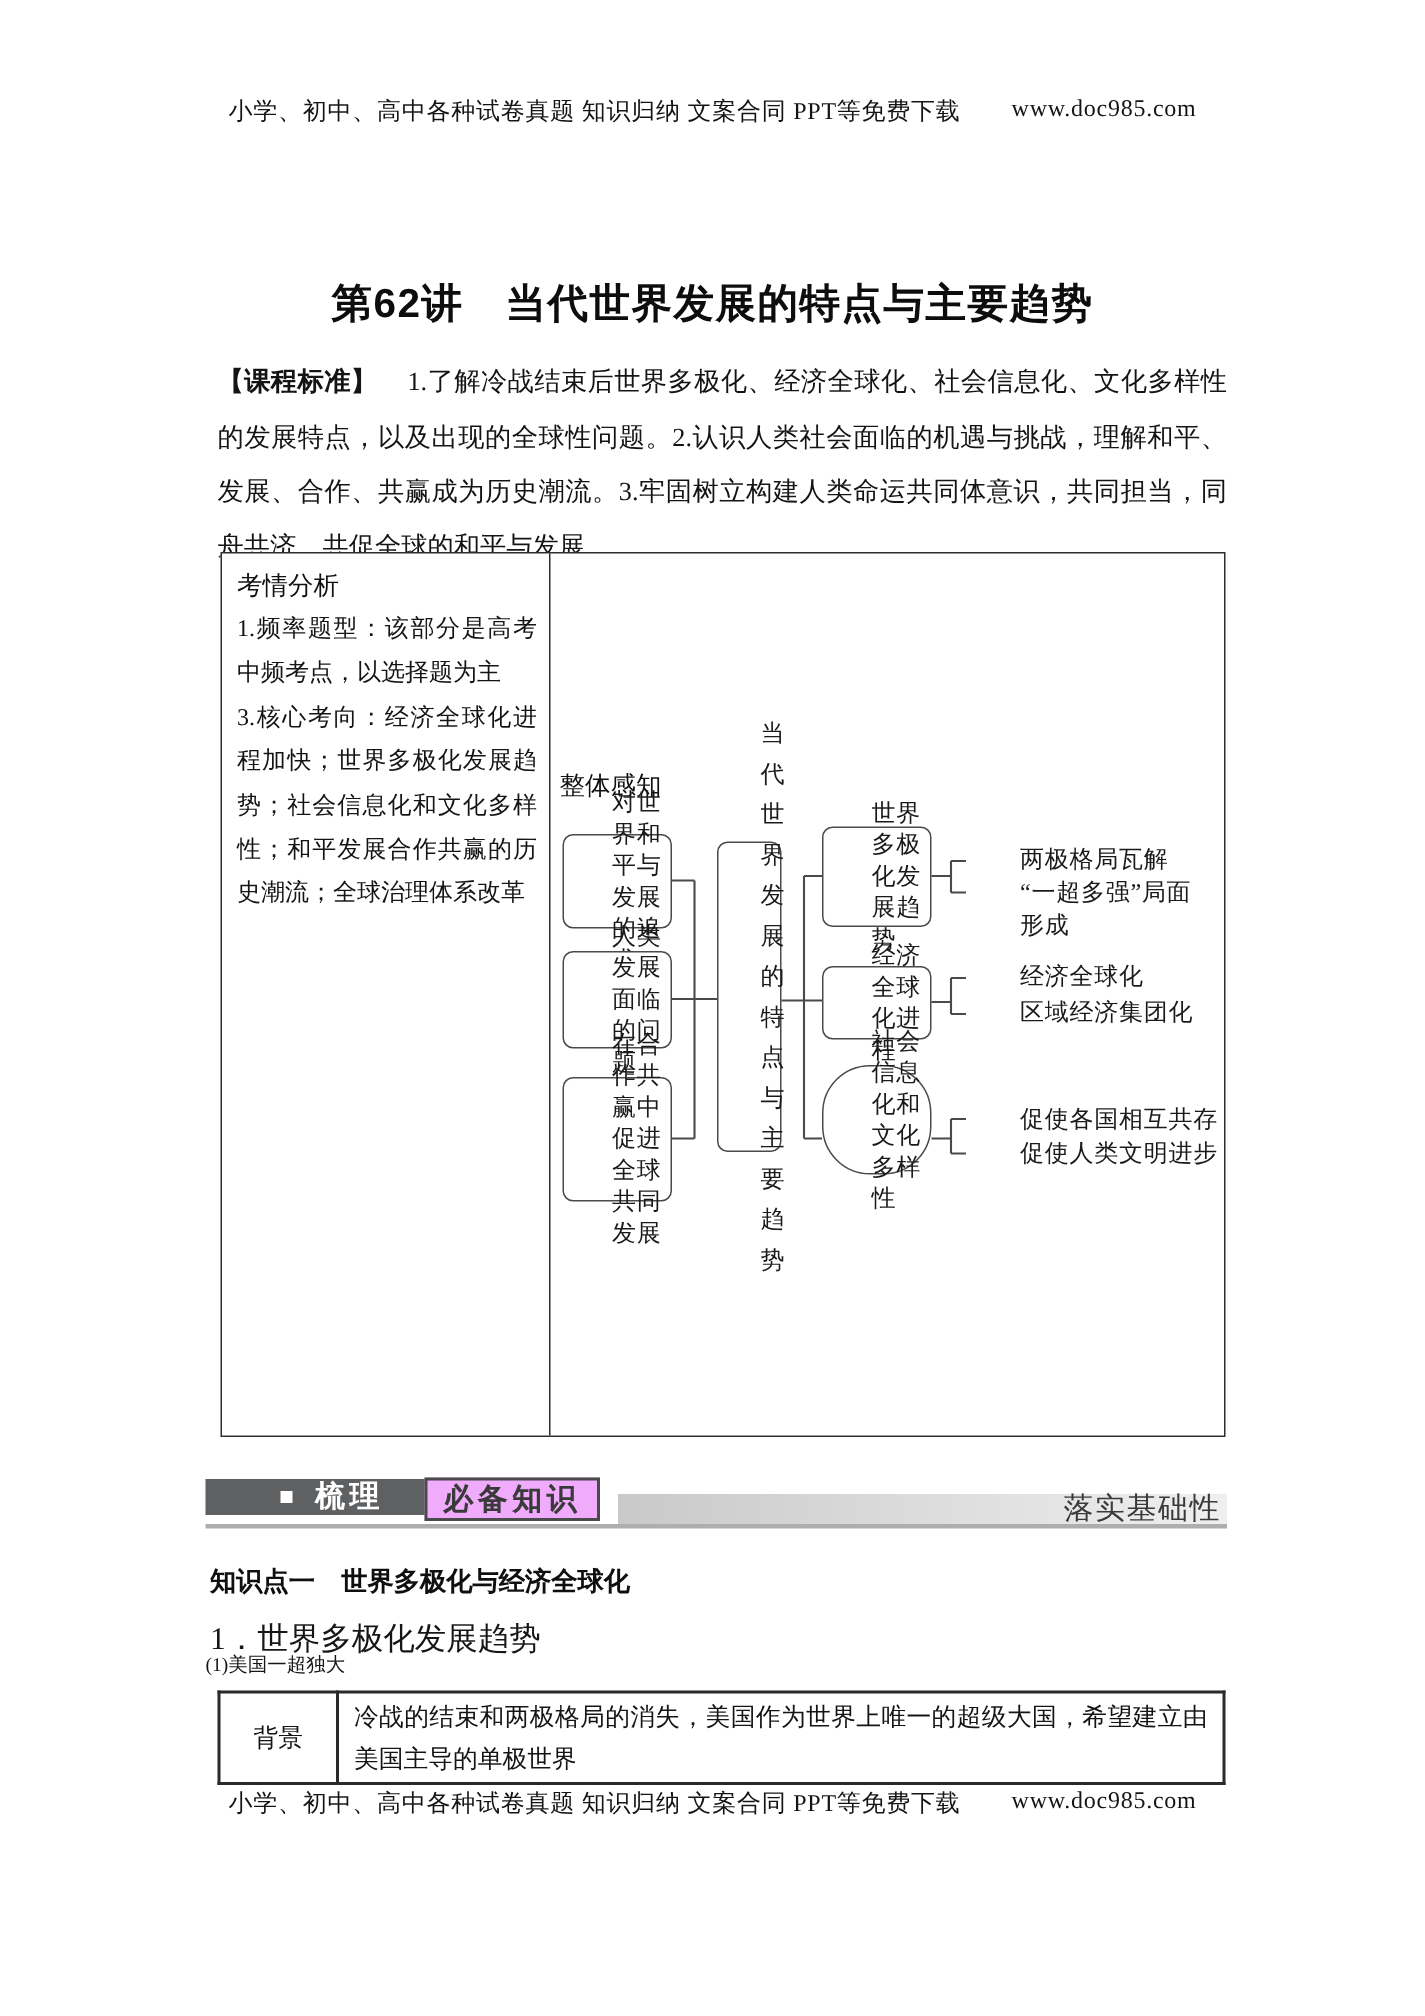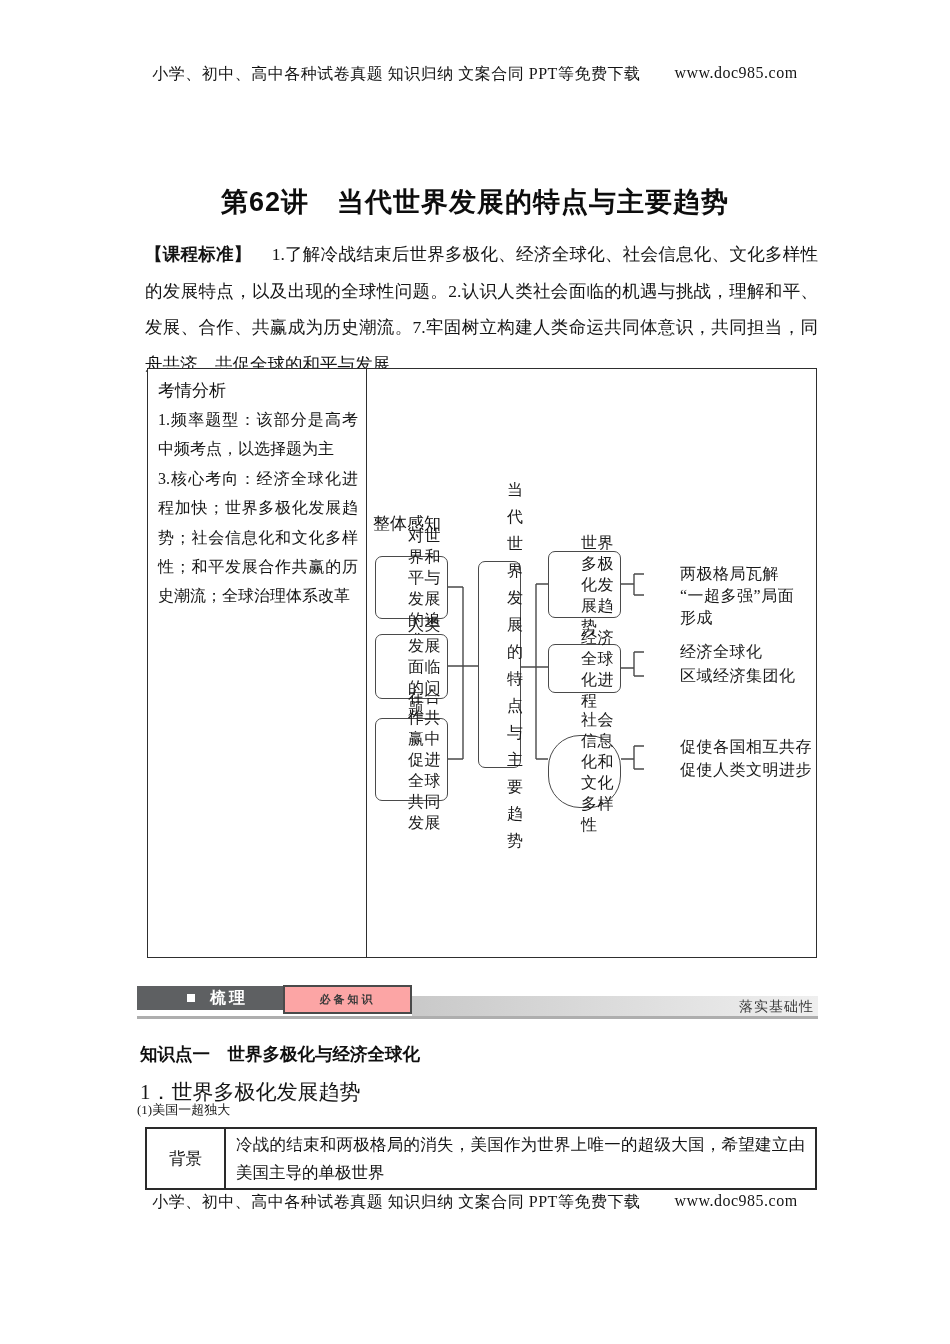--- a/index.html
+++ b/index.html
@@ -34,28 +34,28 @@
   .connectors{position:absolute;left:0;top:0;}
   .node{position:absolute;box-sizing:border-box;border:1.4px solid #4a4a4a;border-radius:7px;
     background:#fff;font-size:16px;line-height:21px;letter-spacing:.5px;color:#1a1a1a;
     display:flex;align-items:center;justify-content:center;text-align:left;}
   .node-center{line-height:27px;letter-spacing:1px;text-align:center;}
   .leaf{position:absolute;font-size:16px;color:#1a1a1a;letter-spacing:.5px;}
   
   .dark-tab{position:absolute;left:137px;top:986px;width:150px;height:24px;background:#5e6062;
     display:flex;align-items:center;gap:15px;padding-left:50px;box-sizing:border-box;}
   .sq{width:8px;height:8px;background:#ffffff;flex:0 0 auto;font-size:0;}
-  .dark-tab-label{color:#ffffff;font-weight:bold;font-size:16px;letter-spacing:3px;line-height:1;text-align:center;}
-  .box-tab{position:absolute;left:283px;top:985px;width:129px;height:29px;background:#fca5a5;
+  .dark-tab-label{color:#ffffff;font-weight:bold;font-size:20px;letter-spacing:3px;line-height:1;text-align:center;}
+  .box-tab{position:absolute;left:283px;top:985px;width:117px;height:29px;background:#f0abfc;
     border:2.5px solid #4a4a4a;box-sizing:border-box;display:flex;align-items:center;justify-content:center;
-    font-weight:bold;font-size:11px;letter-spacing:3px;color:#3a3a3a;z-index:2;}
+    font-weight:bold;font-size:20px;letter-spacing:3px;color:#3a3a3a;z-index:2;}
   .light-bar{position:absolute;left:412px;top:996px;width:406px;height:20px;
     background:linear-gradient(to right,#c9c9c9,#efefef);display:flex;align-items:center;
     justify-content:flex-end;padding-right:4px;box-sizing:border-box;}
-  .light-bar-label{font-size:14px;color:#3a3a3a;line-height:1;letter-spacing:1px;}
+  .light-bar-label{font-size:20px;color:#3a3a3a;line-height:1;letter-spacing:1px;}
   .bar-rule{position:absolute;left:137px;top:1016px;width:681px;height:3px;background:#aeaeae;}
   
   .point-title{position:absolute;left:140px;top:1042px;font-weight:bold;font-size:17.5px;color:#0f0f0f;}
   .sub1{position:absolute;left:140px;top:1078px;font-size:21px;}
   .sub2{position:absolute;left:137px;top:1101px;font-size:13px;}
   .k-table{position:absolute;left:145px;top:1127px;width:672px;border-collapse:collapse;}
   .k-table td{border:2px solid #2a2a2a;font-size:16.5px;color:#141414;}
   .k-table .head-cell{width:75px;text-align:center;vertical-align:middle;}
   .k-table .body-cell{padding:2px 10px;line-height:27.5px;text-align:justify;height:55px;vertical-align:middle;}
 </style>
@@ -64,21 +64,21 @@
 
 <div class="page">
 
   <div class="docline" style="top:64px;">
     <span class="links">小学、初中、高中各种试卷真题 知识归纳 文案合同 PPT等免费下载</span>
     <span class="url">www.doc985.com</span>
   </div>
 
   <h1 class="title sans">第62讲　当代世界发展的特点与主要趋势</h1>
 
-  <p class="standards"><span class="std-label">【课程标准】</span><span>1.了解冷战结束后世界多极化、经济全球化、社会信息化、文化多样性的发展特点，以及出现的全球性问题。2.认识人类社会面临的机遇与挑战，理解和平、发展、合作、共赢成为历史潮流。7.牢固树立构建人类命运共同体意识，共同担当，同舟共济，共促全球的和平与发展。</span></p>
+  <p class="standards"><span class="std-label">【课程标准】</span><span>1.了解冷战结束后世界多极化、经济全球化、社会信息化、文化多样性的发展特点，以及出现的全球性问题。2.认识人类社会面临的机遇与挑战，理解和平、发展、合作、共赢成为历史潮流。3.牢固树立构建人类命运共同体意识，共同担当，同舟共济，共促全球的和平与发展。</span></p>
 
   <div class="info-box">
     <div class="left-col">
       <div class="col-title">考情分析</div>
       <p class="analysis-p">1.频率题型：该部分是高考中频考点，以选择题为主</p>
       <p class="analysis-p">3.核心考向：经济全球化进程加快；世界多极化发展趋势；社会信息化和文化多样性；和平发展合作共赢的历史潮流；全球治理体系改革</p>
     </div>
     <div class="right-col">
       <div class="col-title overview-title">整体感知</div>
 
@@ -107,21 +107,21 @@
 的特
 点与
 主要
 趋势</div>
 
       <div class="node pre" style="left:181px;top:182px;width:73px;height:67px;">世界多极
 化发展趋
 势</div>
       <div class="node pre" style="left:181px;top:275px;width:73px;height:49px;">经济全球
 化进程</div>
-      <div class="node pre" style="left:181px;top:366px;width:73px;height:73px;border-radius:32px;">社会信息
+      <div class="node pre" style="left:181px;top:341px;width:73px;height:73px;border-radius:32px;">社会信息
 化和文化
 多样性</div>
 
       <div class="leaf pre" style="left:281px;top:194px;line-height:22px;">两极格局瓦解
 “一超多强”局面
 形成</div>
       <div class="leaf pre" style="left:281px;top:271px;line-height:24px;">经济全球化
 区域经济集团化</div>
       <div class="leaf pre" style="left:281px;top:366px;line-height:23px;">促使各国相互共存
 促使人类文明进步</div>

